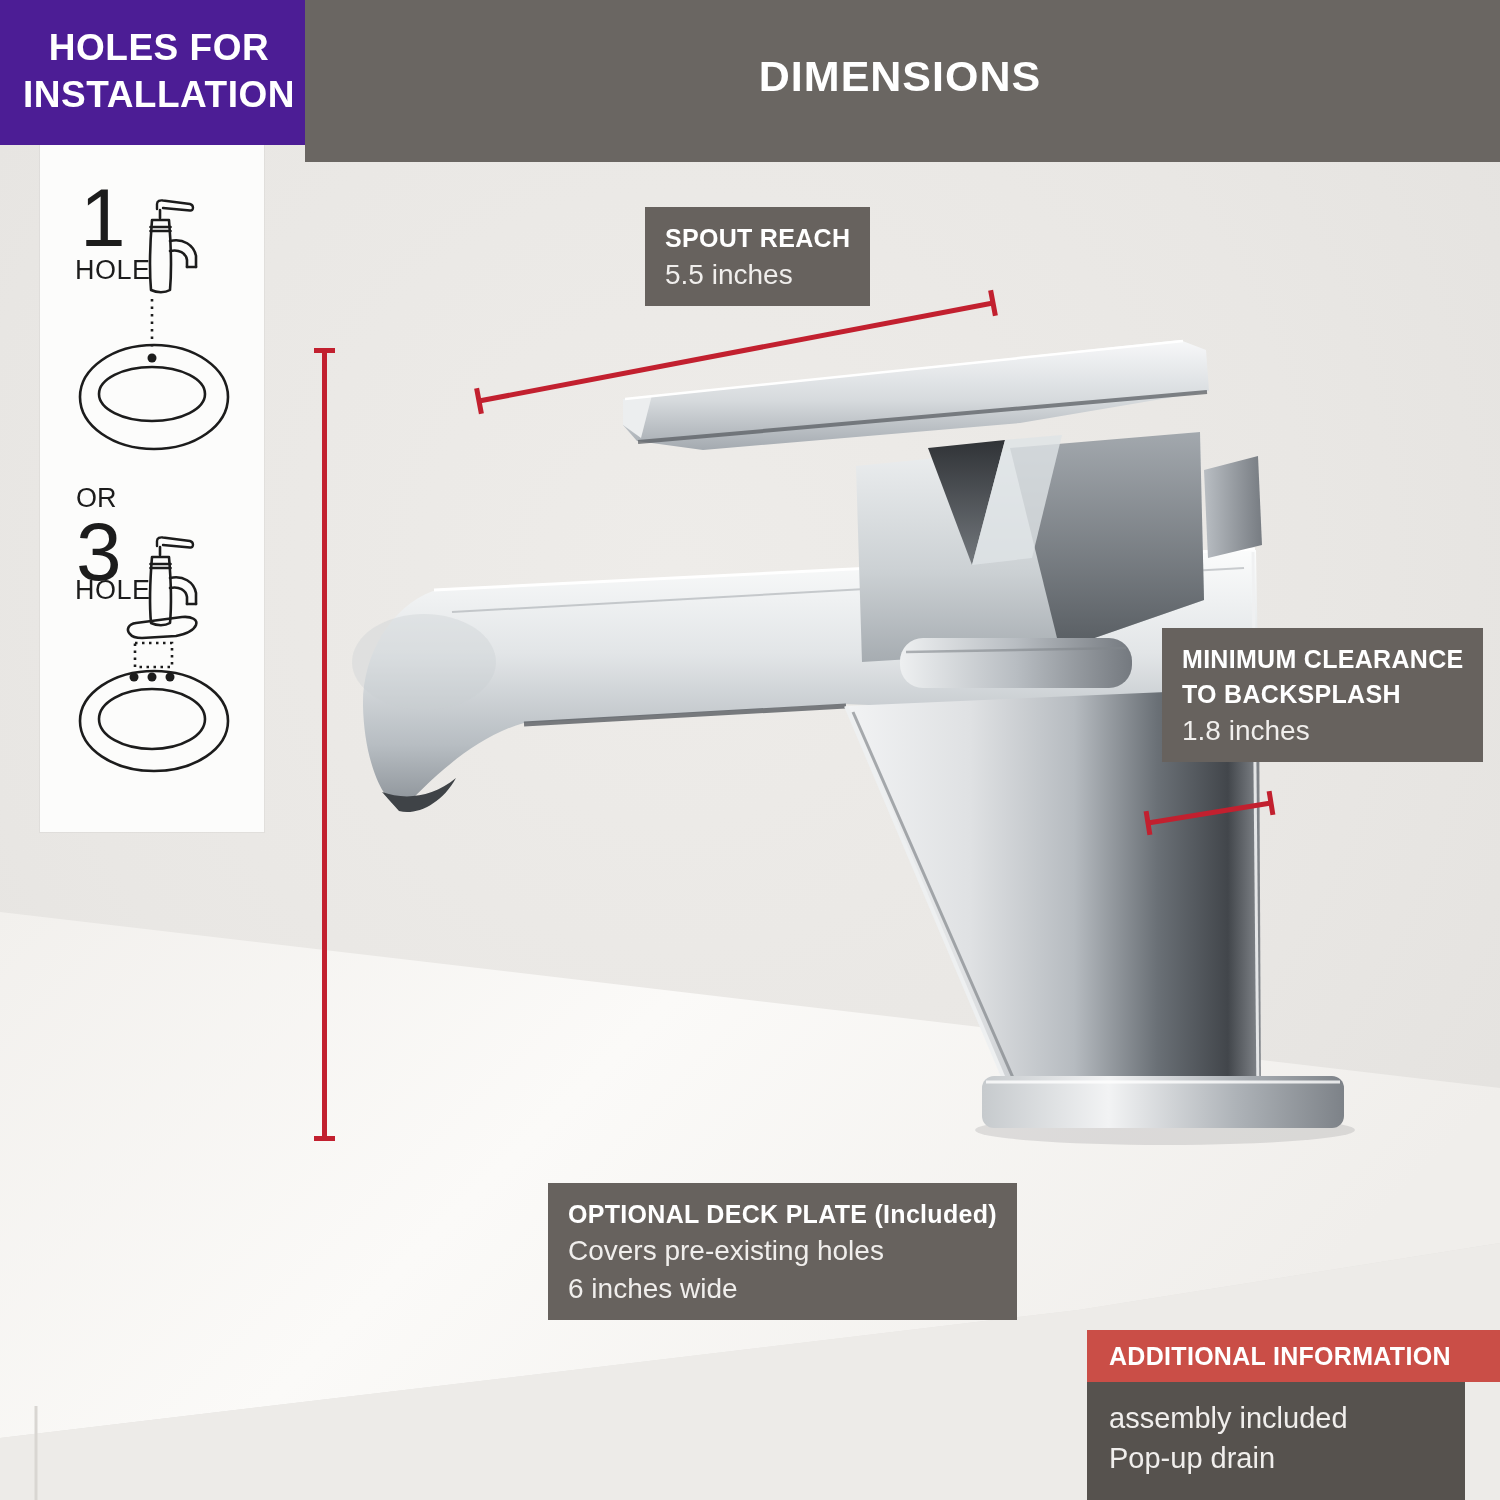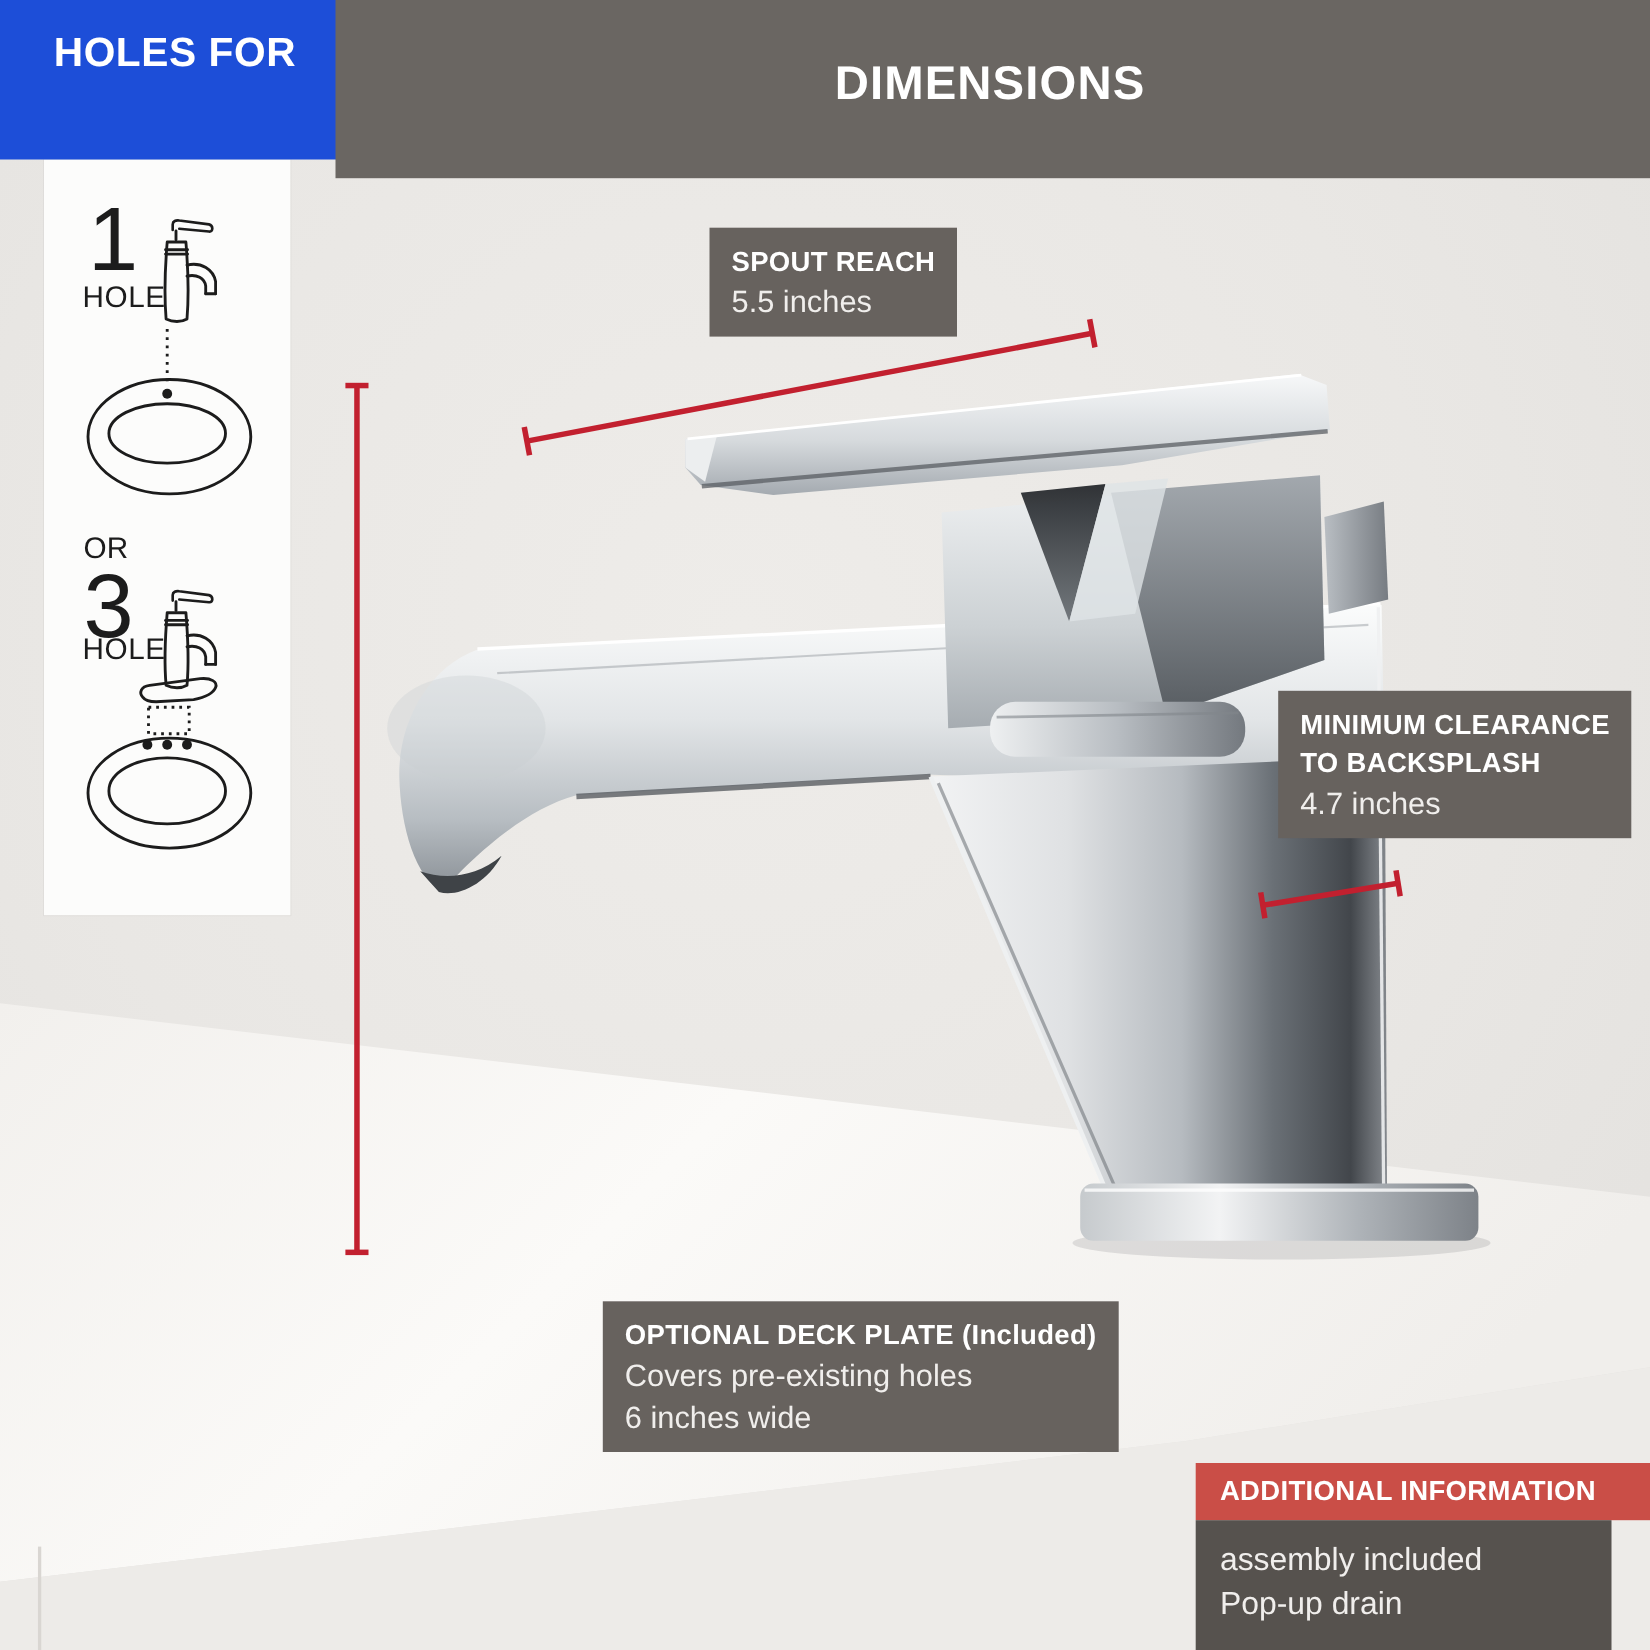--- a/index.html
+++ b/index.html
@@ -6,21 +6,21 @@
   #stage{
     position:relative;width:1500px;height:1500px;overflow:hidden;
     background:#e9e7e4;
     font-family:"Liberation Sans", sans-serif;
     -webkit-font-smoothing:antialiased;
   }
   .abs{position:absolute;}
   svg{display:block;}
   
   .banner-red{
-    left:0;top:0;width:318px;height:145px;background:#1d4ed8;
+    left:0;top:0;width:318px;height:145px;background:#4c1d95;
     color:#fff;text-align:center;
   }
   .banner-red .l1,.banner-red .l2{
     font-weight:bold;font-size:37px;letter-spacing:.5px;line-height:47px;
   }
   .banner-red .l1{margin-top:24px;}
   .banner-gray{
     left:305px;top:0;width:1195px;height:162px;background:#6a6662;
   }
   .dim-title{
@@ -234,35 +234,36 @@
         <circle cx="82" cy="42" r="4.5" fill="#1c1c1c" stroke="none"></circle>
         <circle cx="100" cy="42" r="4.5" fill="#1c1c1c" stroke="none"></circle>
         <ellipse cx="84" cy="86" rx="74" ry="50"></ellipse>
         <ellipse cx="82" cy="84" rx="53" ry="30"></ellipse>
       </g>
     </svg>
   </div>
 
   <div class="abs banner-red">
     <div class="l1">HOLES FOR</div>
+    <div class="l2">INSTALLATION</div>
   </div>
   <div class="abs banner-gray">
     <div class="dim-title">DIMENSIONS</div>
 
   </div>
 
   <div class="abs glabel" style="left:645px;top:207px;">
     <div class="t">SPOUT REACH</div>
     <div class="v">5.5 inches</div>
   </div>
 
   <div class="abs glabel" style="left:1162px;top:628px;">
     <div class="t">MINIMUM CLEARANCE</div>
     <div class="t">TO BACKSPLASH</div>
-    <div class="v">4.7 inches</div>
+    <div class="v">1.8 inches</div>
   </div>
 
 
   <div class="abs glabel" style="left:548px;top:1183px;">
     <div class="t">OPTIONAL DECK PLATE (Included)</div>
     <div class="v">Covers pre-existing holes</div>
     <div class="v">6 inches wide</div>
   </div>
 
   <div class="abs info-head">

